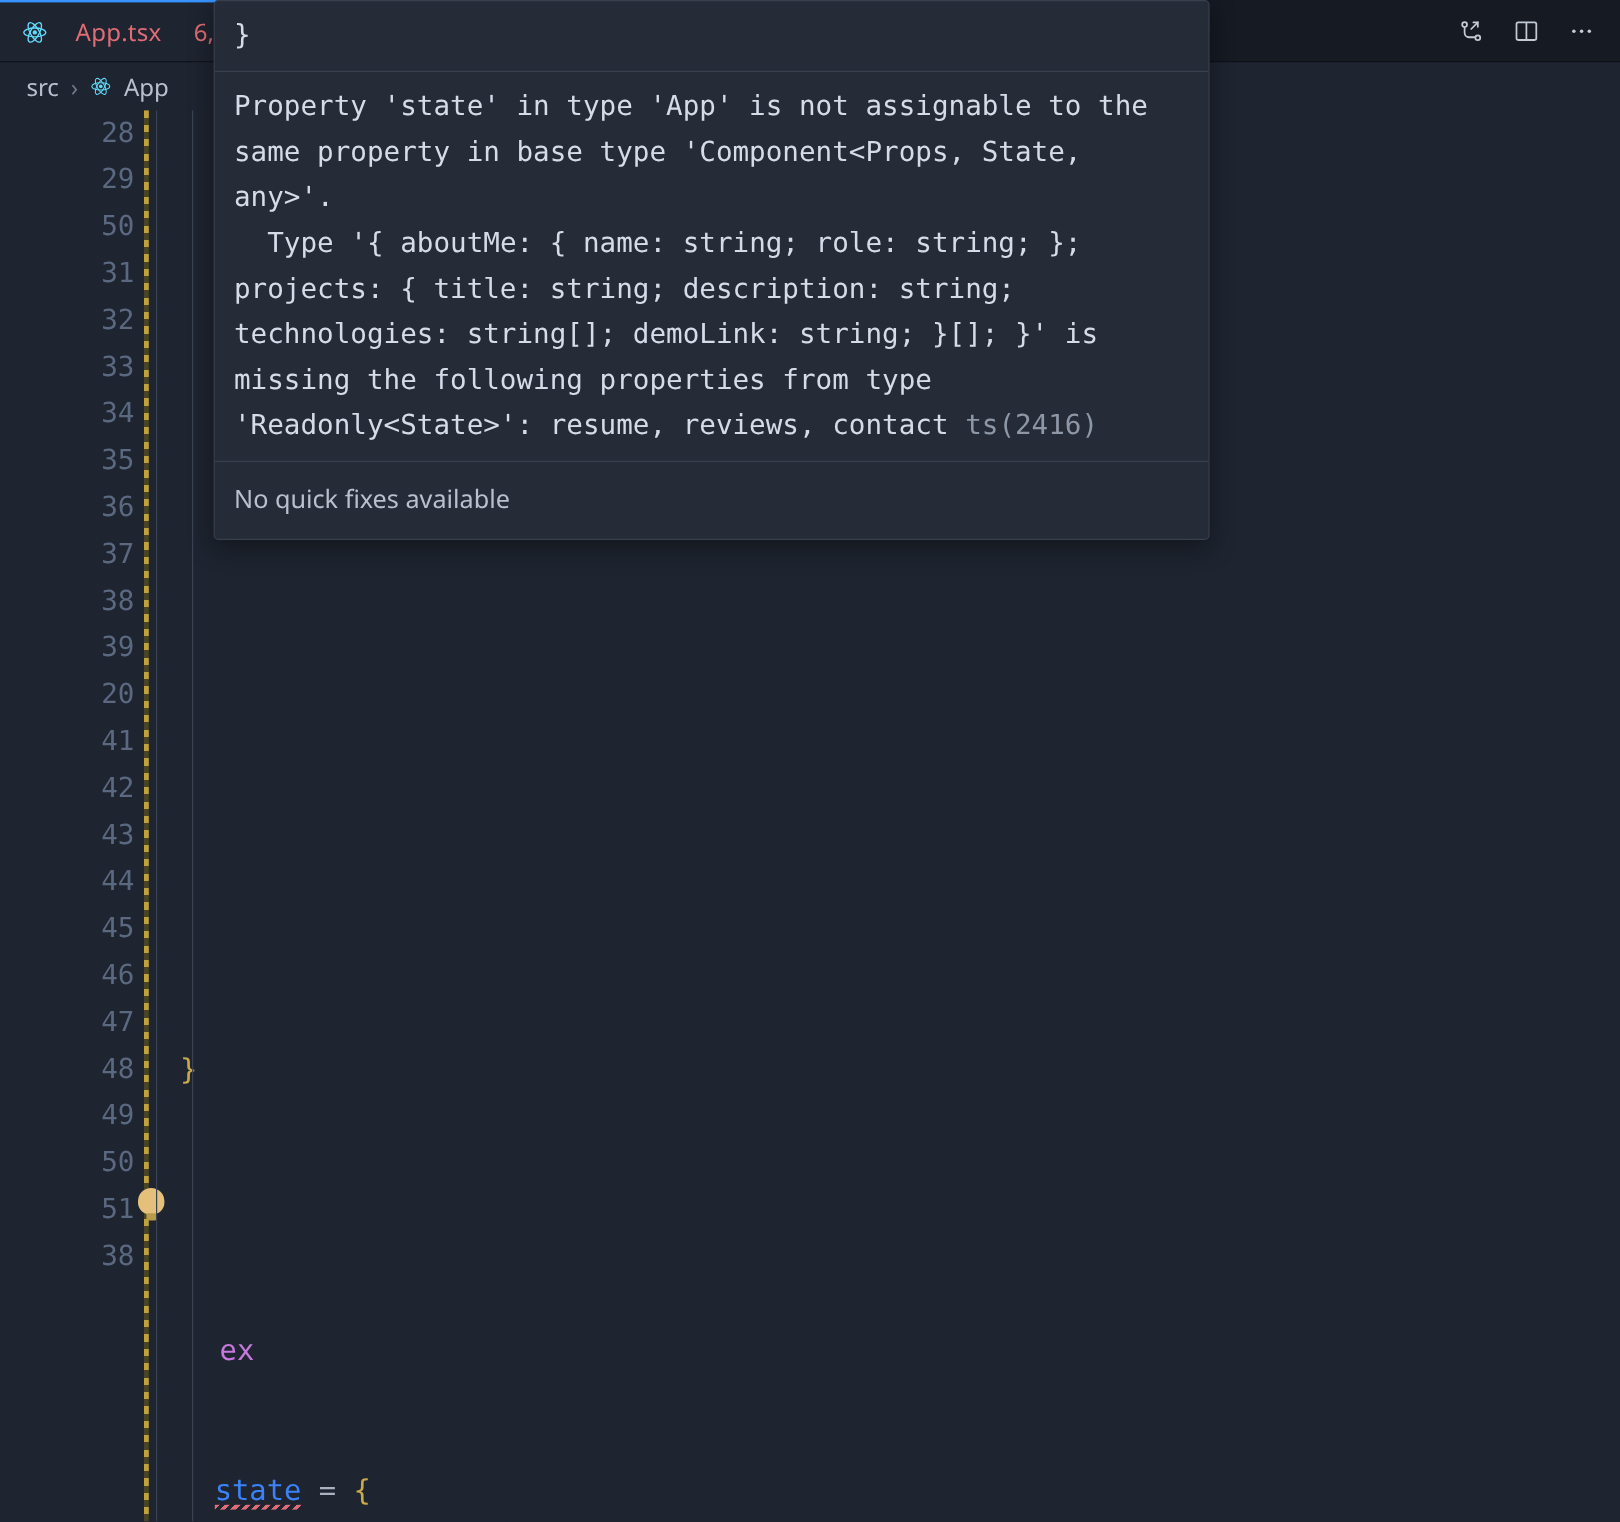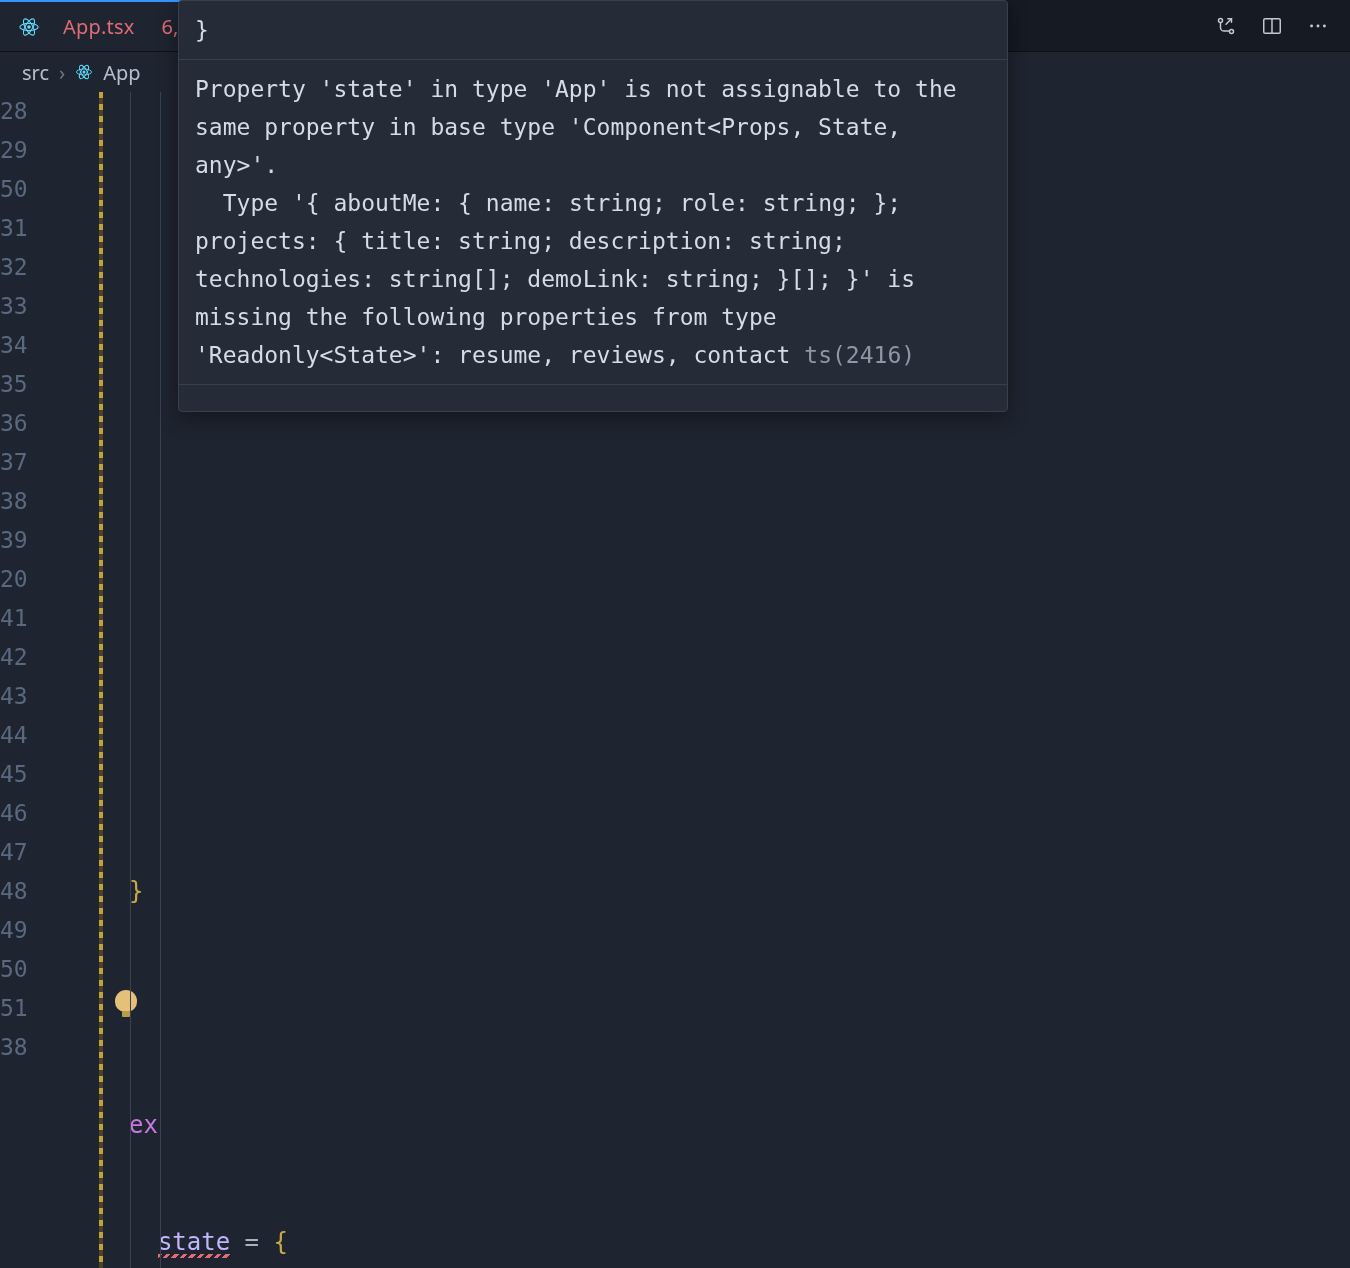--- a/index.html
+++ b/index.html
@@ -37,34 +37,34 @@
   .tabactions{display:flex;align-items:center;gap:22px;padding-right:20px;}
   .iconbtn{width:24px;height:24px;display:flex;align-items:center;justify-content:center;color:#c3cad6;}
   .iconbtn svg{width:22px;height:22px;}
 
   
   .breadcrumb{display:flex;align-items:center;gap:10px;height:40px;padding:0 22px;font-size:20px;color:#b8c0cf;background:var(--bg);}
   .breadcrumb .sep{color:#6d7889;}
 
   
   .editor{position:relative;display:flex;height:calc(100% - 92px);font-family:ui-monospace,SFMono-Regular,Menlo,Consolas,monospace;font-size:24px;line-height:39px;}
-  .gutter{width:99px;text-align:left;color:var(--gutter);padding-right:8px;user-select:none;}
+  .gutter{width:120px;text-align:right;color:var(--gutter);padding-right:8px;user-select:none;}
   .gutter .ln{height:39px;font-variant-numeric:tabular-nums;font-size:23px;}
   .ruler{width:4px;background:repeating-linear-gradient(180deg,#c0a13a 0 6px,#4a4424 6px 12px);}
   .indentlines{position:absolute;left:130px;top:0;bottom:0;pointer-events:none;}
   .indentlines .v{position:absolute;top:0;bottom:0;width:1px;background:#3a4252;}
 
   .code{flex:1;padding-left:26px;white-space:pre;color:var(--text);}
   .code .row{height:39px;}
 
   
-  .tk-kw{color:var(--purple);}
+  .tk-kw{color:var(--purple);margin-left:33px;}
   .tk-brace{color:#c9a94b;}
   .tk-eq{color:#abb2bf;}
-  .tk-state{color:#c4b5fd;position:relative;}
+  .tk-state{color:#3b82f6;position:relative;}
   .squig{position:absolute;left:0;right:0;bottom:-2px;height:4px;background:
     repeating-linear-gradient(135deg,#e06c75 0 3px,transparent 3px 6px);}
 
   .lightbulb{position:absolute;left:115px;top:898px;width:22px;height:22px;background:#e5c07b;border-radius:50% 50% 45% 45%;}
   .lightbulb::after{content:"";position:absolute;left:7px;bottom:-5px;width:8px;height:6px;background:#b89b4a;border-radius:1px;}
 
   
   .tooltip{position:absolute;left:178px;top:0px;width:830px;background:var(--tooltip-bg);border:1px solid var(--modborder);border-radius:4px;box-shadow:0 6px 20px rgba(0,0,0,.4);font-family:ui-monospace,SFMono-Regular,Menlo,Consolas,monospace;font-size:23px;line-height:38px;color:#d5dbe7;z-index:5;}
   .tooltip .tpart{padding:10px 16px;}
   .tooltip .tpart.first{border-bottom:1px solid var(--modborder);}
@@ -201,14 +201,15 @@
 <div class="tooltip">
   <div class="tpart first">
     <div class="msg">}</div>
   </div>
   <div class="tpart">
     <span class="msg">Property 'state' in type 'App' is not assignable to the same property in base type 'Component&lt;Props, State, any&gt;'.
   Type '{ aboutMe: { name: string; role: string; }; projects: { title: string; description: string; technologies: string[]; demoLink: string; }[]; }' is missing the following properties from type 'Readonly&lt;State&gt;': resume, reviews, contact</span>
     <span class="tscode"> <span>ts(2416)</span></span>
   </div>
   <div class="tactions">
+    <span class="none">No quick fixes available</span>
   </div>
 </div>
 
 </body></html>

